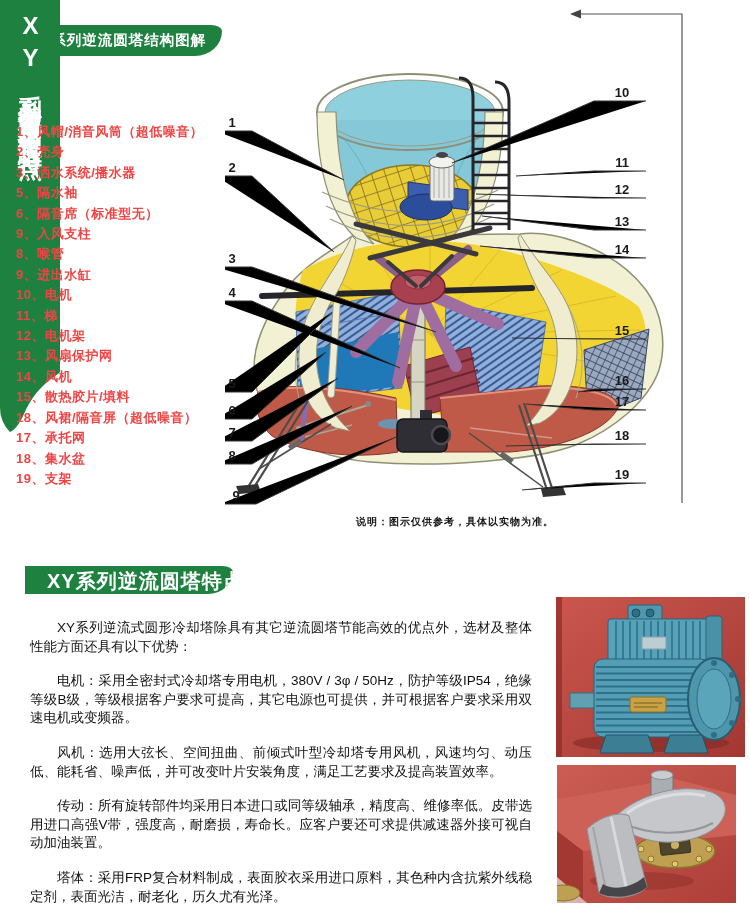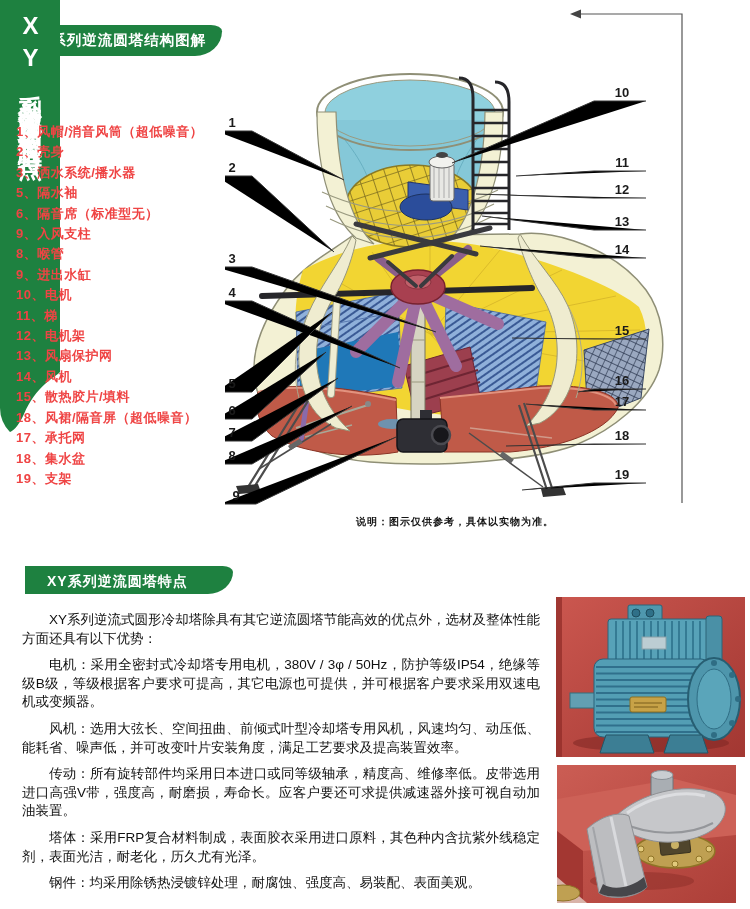--- a/index.html
+++ b/index.html
@@ -3,36 +3,36 @@
 <meta charset="utf-8">
 <style>
   html,body{margin:0;padding:0;}
   body{width:750px;height:909px;position:relative;background:#ffffff;overflow:hidden;
        font-family:"Liberation Sans","DejaVu Sans",sans-serif;color:#111;}
   .abs{position:absolute;}
   .banner{position:absolute;background:#1e8140;color:#fff;font-weight:bold;white-space:nowrap;}
   #banner-top{left:8px;top:25px;width:192px;height:31px;line-height:31px;padding-left:22px;
       font-size:14.5px;letter-spacing:1px;border-radius:0 14px 34px 0 / 0 8px 31px 0;}
   #banner-features{left:25px;top:566px;width:186px;height:28px;line-height:30px;padding-left:22px;
-      font-size:14px;letter-spacing:1px;border-radius:0 14px 34px 0 / 0 8px 30px 0;}
+      font-size:20px;letter-spacing:1px;border-radius:0 14px 34px 0 / 0 8px 30px 0;}
   #side-banner{left:688px;top:13px;width:60px;height:442px;background:#1e8140;
       display:flex;justify-content:center;align-items:flex-start;
       border-radius:0 0 26px 34px;
       clip-path:path("M0,0 H60 V372 C54,378 36,386 24,414 C16,432 6,438 0,428 Z");}
   #side-banner .vtext{writing-mode:vertical-rl;text-orientation:upright;color:#fff;
       font-size:24px;font-weight:bold;letter-spacing:5px;padding-top:12px;white-space:nowrap;}
   #parts{left:16px;top:122px;width:212px;}
   .part{font-size:13px;line-height:20.4px;font-weight:bold;color:#ef4444;
       letter-spacing:0.5px;white-space:nowrap;}
   #diagram-svg{left:225px;top:8px;}
   #caption{left:225px;top:515px;width:460px;text-align:center;font-size:10px;
       font-weight:bold;letter-spacing:1px;color:#141414;}
   #features-body{left:14px;top:603px;width:534px;font-size:13.5px;line-height:18.6px;
       text-align:justify;color:#101010;}
-  #features-body p{margin:8px;text-indent:2em;}
+  #features-body p{margin:16px;text-indent:2em;}
   #features-body b{font-weight:normal;}
   .callout-num{font-size:13px;font-weight:bold;fill:#1a1a1a;}
   #photo-motors{left:556px;top:597px;}
   #photo-blades{left:557px;top:765px;}
 </style>
 </head>
 <body>
 
 <div id="banner-top" class="banner">
   <span>XY系列逆流圆塔结构图解</span>

